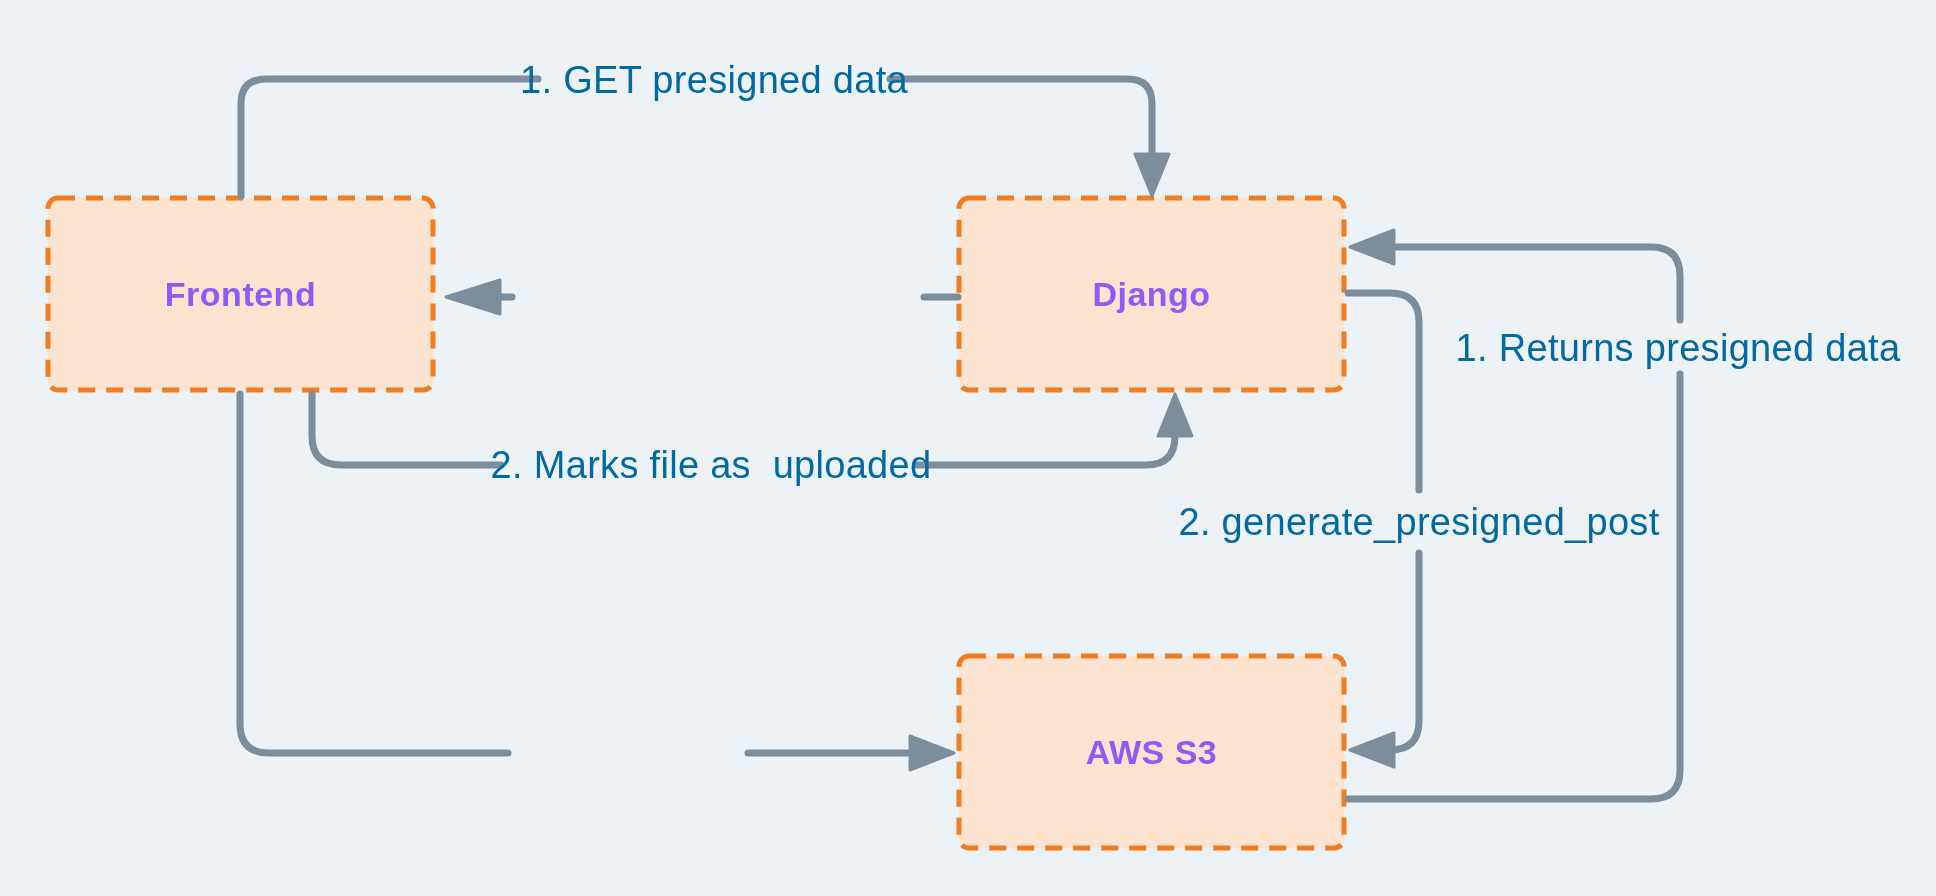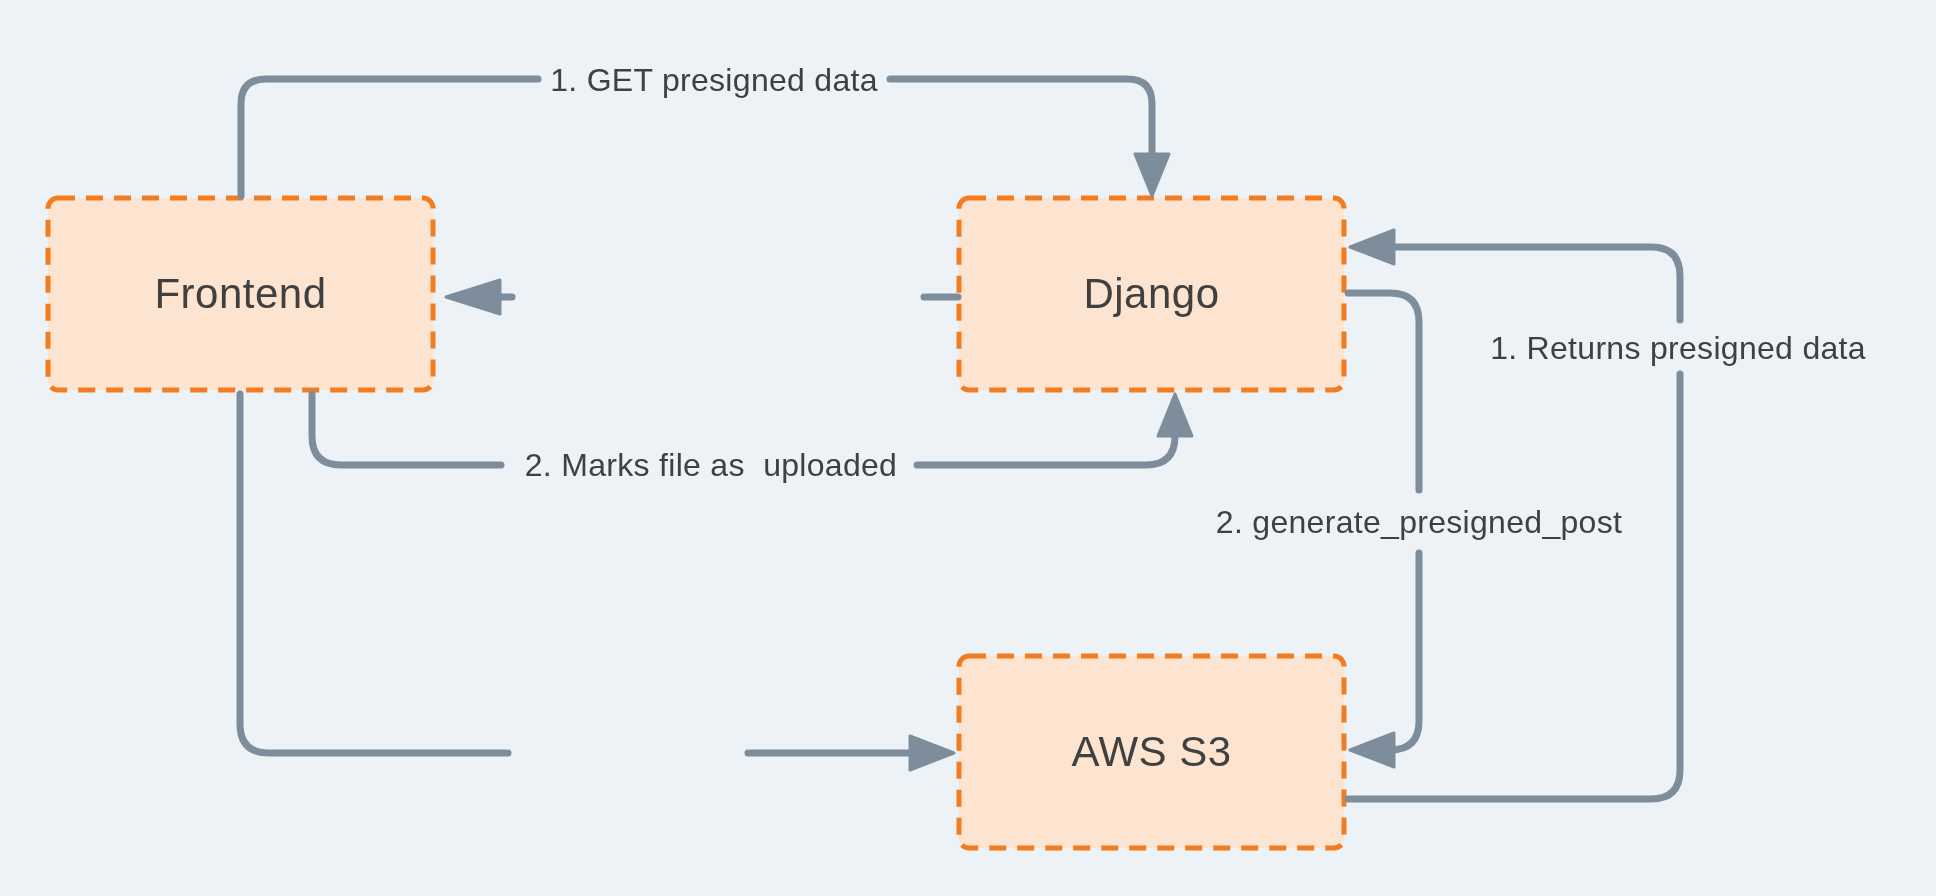--- a/index.html
+++ b/index.html
@@ -18,32 +18,32 @@
   .stage svg {
     position: absolute;
     left: 0;
     top: 0;
   }
   .node-label {
     position: absolute;
     display: flex;
     align-items: center;
     justify-content: center;
-    font-size: 42px;
-    font-weight: 400;
-    color: #404040;
+    font-size: 34px;
+    font-weight: 700;
+    color: #8b5cf6;
     letter-spacing: 0.5px;
     pointer-events: none;
   }
   .edge-label {
     position: absolute;
     transform: translate(-50%, -50%);
-    font-size: 32px;
+    font-size: 38px;
     font-weight: 400;
-    color: #404040;
+    color: #0369a1;
     letter-spacing: 0.3px;
     white-space: pre;
     pointer-events: none;
   }
 </style>
 </head>
 <body>
 
 <div class="stage">
 

